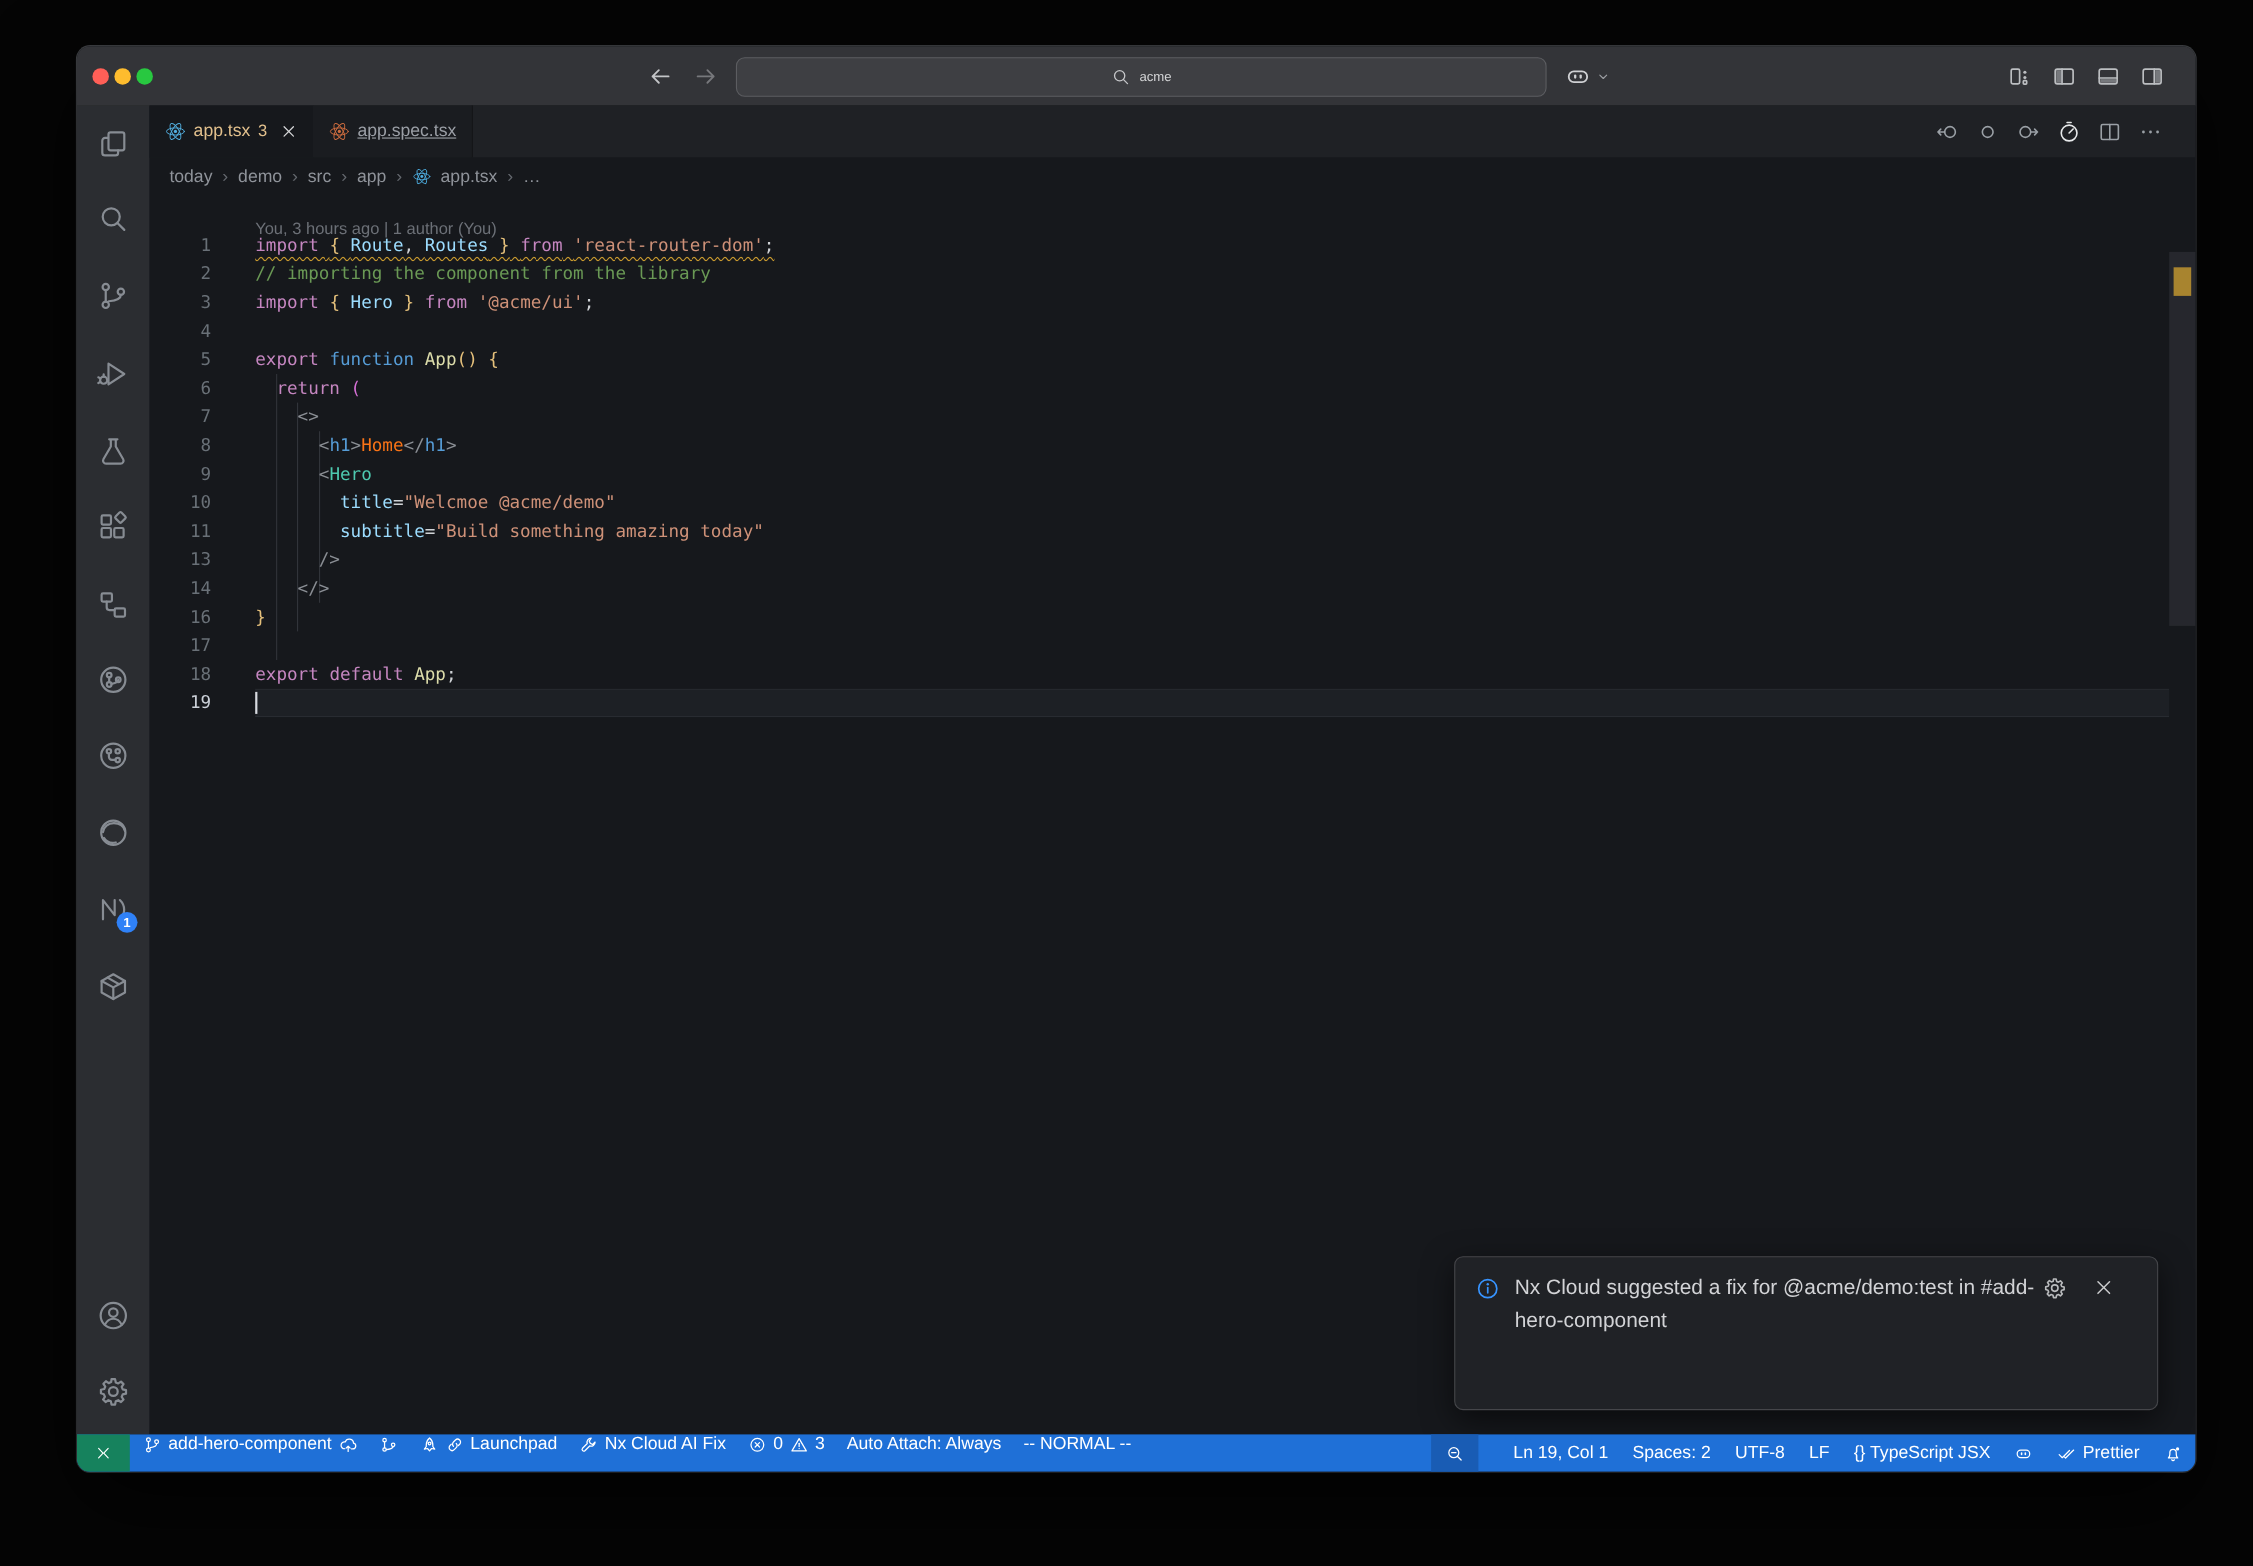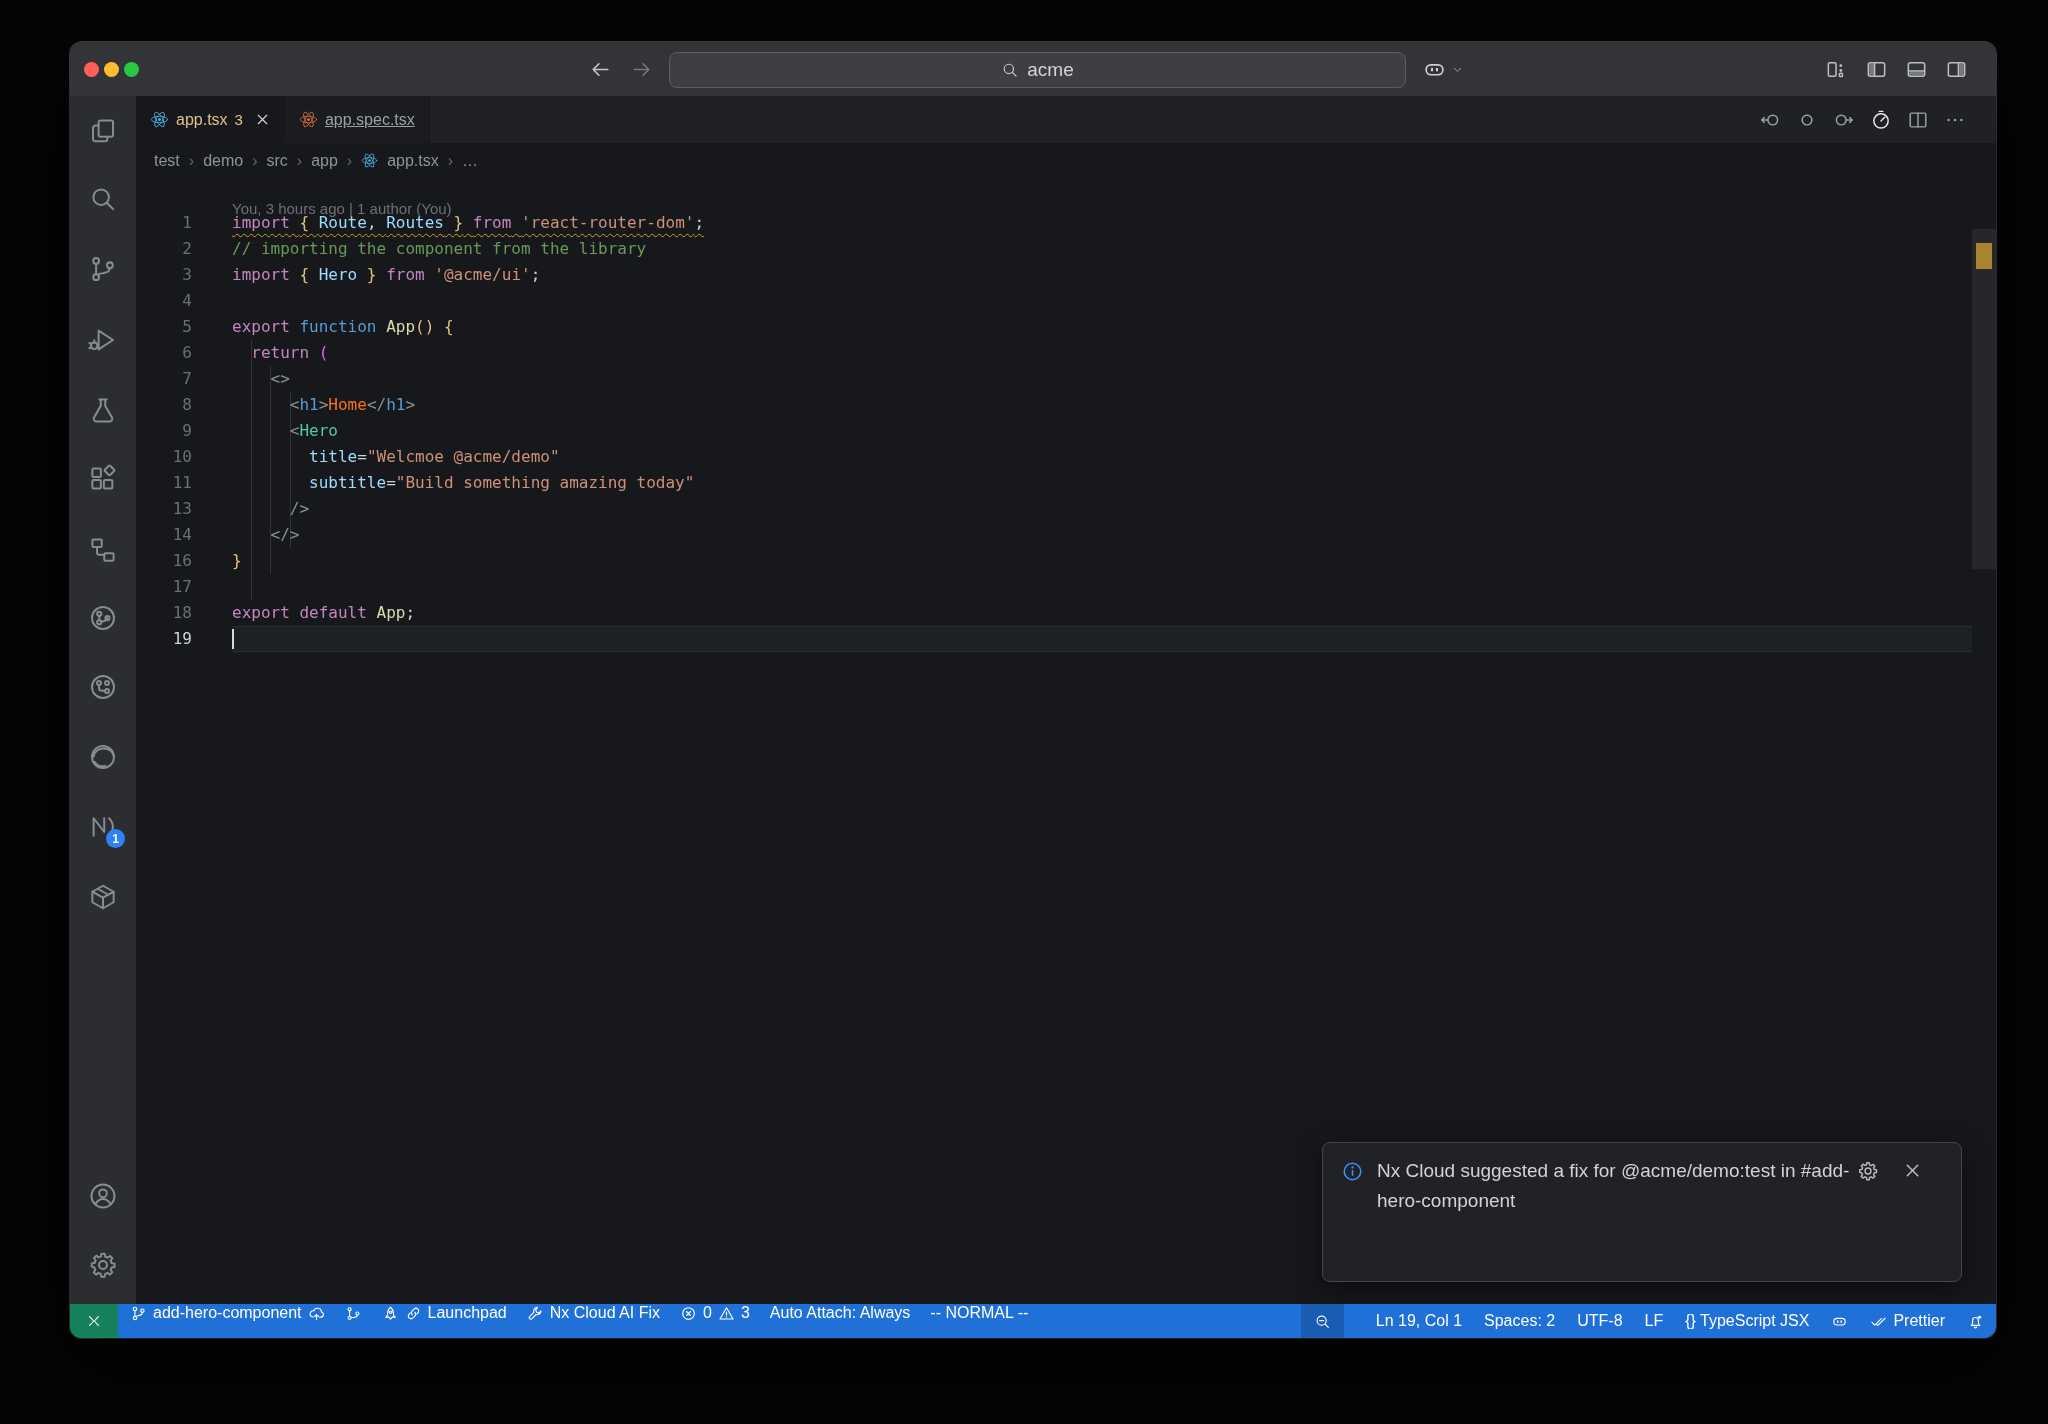--- a/index.html
+++ b/index.html
@@ -16,21 +16,21 @@
   .titlebar{position:absolute;left:0;top:0;right:0;height:54px;background:#333438;border-bottom:1px solid #232427;}
   .traffic{position:absolute;left:14px;top:0;height:54px;display:flex;align-items:center;gap:5px;}
   .dot{width:15px;height:15px;border-radius:50%;}
   .dot.red{background:#ff5f57}.dot.yellow{background:#febc2e}.dot.green{background:#28c840}
   .nav-arrows{position:absolute;left:518px;top:0;height:54px;display:flex;align-items:center;gap:16px;}
   .nav-arrows .ic{width:25px;height:25px;}
   .arrow-back{color:#c4c5c8}.arrow-fwd{color:#77787c}
   .searchbox{position:absolute;left:599px;top:10px;width:735px;height:34px;background:#3e3f43;
              border:1px solid #5c5d61;border-radius:8px;display:flex;align-items:center;justify-content:center;gap:8px;}
   .searchbox .ic{width:18px;height:18px;color:#c6c7ca;}
-  .search-text{font-size:19px;color:#d3d4d6;text-align:right;}
+  .search-text{font-size:12px;color:#d3d4d6;text-align:right;}
   .copilot-group{position:absolute;left:1352px;top:0;height:54px;display:flex;align-items:center;gap:3px;color:#cfd0d3;}
   .copilot-group .cp-ic{width:25px;height:25px;}
   .copilot-group .ch-ic{width:15px;height:15px;color:#9fa1a5;}
   .layout-actions{position:absolute;right:0;top:0;height:54px;display:flex;align-items:center;gap:17px;padding-right:28px;color:#bcbec1;}
   .layout-actions .ic{width:23px;height:23px;}
 
   
   .activitybar{position:absolute;left:0;top:54px;bottom:34px;width:66px;background:#2b2d31;}
   .act-item{position:absolute;left:18px;width:30px;height:30px;color:#878c93;}
   .act-badge{position:absolute;right:-7px;bottom:-6px;width:19px;height:19px;border-radius:50%;
@@ -310,21 +310,21 @@
             <span class="ic" style="width: 22px; height: 22px;">
               <svg viewBox="0 0 24 24" fill="none" stroke="currentColor" stroke-width="1.6" stroke-linecap="round" stroke-linejoin="round">
                 <circle cx="5" cy="12" r="1.4" fill="currentColor" stroke="none"></circle>
                 <circle cx="12" cy="12" r="1.4" fill="currentColor" stroke="none"></circle>
                 <circle cx="19" cy="12" r="1.4" fill="currentColor" stroke="none"></circle>
               </svg>
             </span>
           </div>
       </div>
       <div class="breadcrumbs" id="breadcrumbs">
-          <span>test</span>
+          <span>today</span>
           <span class="crumb-sep">›</span>
           <span>demo</span>
           <span class="crumb-sep">›</span>
           <span>src</span>
           <span class="crumb-sep">›</span>
           <span>app</span>
           <span class="crumb-sep">›</span>
           <span class="ic crumb-ic">
             <svg viewBox="0 0 24 24" stroke-width="1.1" fill="none" stroke="currentColor" stroke-linecap="round" stroke-linejoin="round">
               <circle cx="12" cy="12" r="1.9" fill="currentColor" stroke="none"></circle>

